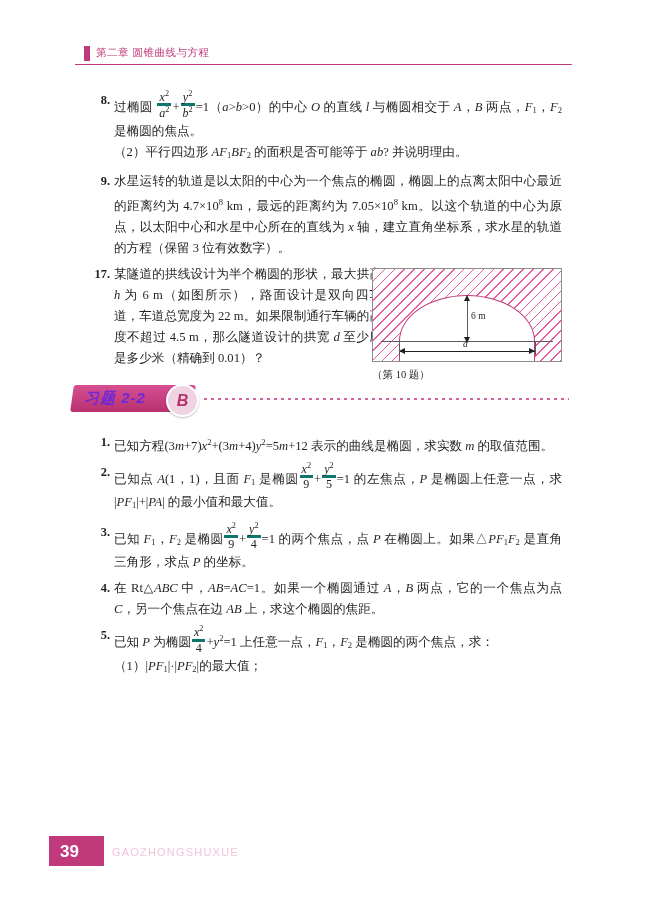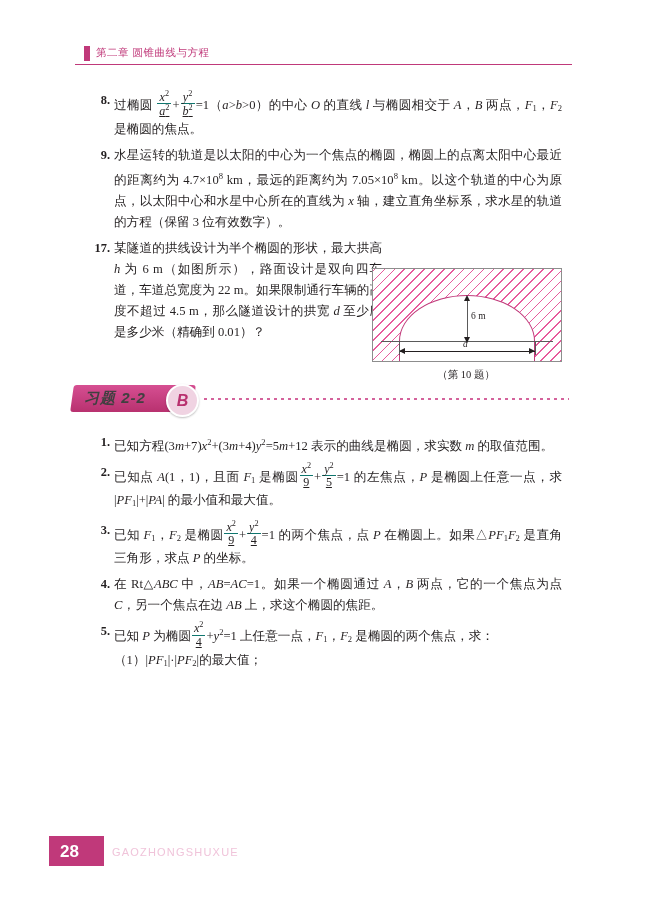--- a/index.html
+++ b/index.html
@@ -103,23 +103,23 @@
     display: inline-block;
     vertical-align: -0.48em;
     text-align: center;
     font-size: 0.96em;
     line-height: 1.06;
     margin: 0 1px;
   }
   .frac .n {
     display: block;
     padding: 0 2px;
-    border-bottom: 1px solid #0f766e;
-  }
-  .frac .d { display: block; padding: 0 2px; text-decoration: underline; }
+    border-bottom: 3px solid #0f766e;
+  }
+  .frac .d { display: block; padding: 0 2px; }
   .it { font-style: italic; }
   sup.sp { font-size: 0.68em; vertical-align: 0.55em; }
   sub.sb { font-size: 0.68em; vertical-align: -0.25em; }
 
   
   .figure {
     position: absolute;
     left: 372px;
     top: 268px;
     width: 192px;
@@ -189,21 +189,20 @@
   .arrow-u { border-bottom: 6px solid #231f20; }
   .arrow-d { border-top: 6px solid #231f20; }
   .fig-label {
     position: absolute;
     font-size: 9.5px;
     font-family: "Liberation Serif", serif;
     color: #231f20;
   }
   .fig-caption {
     margin-top: 6px;
-    text-align: center;
     font-size: 10.5px;
     width: 188px;
     color: #231f20;
   }
 
   
   .banner {
     position: absolute;
     left: 72px;
     top: 385px;
@@ -220,21 +219,21 @@
     border-radius: 3px;
     transform: skewX(-8deg);
   }
   .banner-title {
     position: absolute;
     left: 12px;
     top: 4px;
     font-size: 15px;
     font-weight: bold;
     font-family: "Liberation Sans", sans-serif;
-    color: #404040;
+    color: #6d28d9;
     letter-spacing: 1px;
     font-style: italic;
   }
   .banner-badge {
     position: absolute;
     left: 94px;
     top: -1px;
     width: 29px;
     height: 29px;
     border-radius: 50%;
@@ -301,20 +300,21 @@
     <div class="header-text">第二章  圆锥曲线与方程</div>
   </div>
   <div class="header-rule"></div>
 
   <div class="problems" id="group-a">
 
     <div class="prob" id="p8">
       <span class="num">8.</span>
       <div class="body">
         <span>过椭圆&nbsp;</span><span class="frac"><span class="n"><span class="it">x</span><sup class="sp">2</sup></span><span class="d"><span class="it">a</span><sup class="sp">2</sup></span></span><span>+</span><span class="frac"><span class="n"><span class="it">y</span><sup class="sp">2</sup></span><span class="d"><span class="it">b</span><sup class="sp">2</sup></span></span><span>=1（<span class="it">a</span>&gt;<span class="it">b</span>&gt;0）的中心 <span class="it">O</span> 的直线 <span class="it">l</span> 与椭圆相交于 <span class="it">A</span>，<span class="it">B</span> 两点，<span class="it">F</span><sub class="sb">1</sub>，<span class="it">F</span><sub class="sb">2</sub> 是椭圆的焦点。</span>
+        <span class="sub">（2）平行四边形 <span class="it">AF</span><sub class="sb">1</sub><span class="it">BF</span><sub class="sb">2</sub> 的面积是否可能等于 <span class="it">ab</span>? 并说明理由。</span>
       </div>
     </div>
 
     <div class="prob" id="p9">
       <span class="num">9.</span>
       <div class="body">
         水星运转的轨道是以太阳的中心为一个焦点的椭圆，椭圆上的点离太阳中心最近的距离约为 4.7×10<sup class="sp">8</sup> km，最远的距离约为 7.05×10<sup class="sp">8</sup> km。以这个轨道的中心为原点，以太阳中心和水星中心所在的直线为 <span class="it">x</span> 轴，建立直角坐标系，求水星的轨道的方程（保留 3 位有效数字）。
       </div>
     </div>
 
@@ -393,16 +393,16 @@
         已知 <span class="it">P</span> 为椭圆<span class="frac"><span class="n"><span class="it">x</span><sup class="sp">2</sup></span><span class="d">4</span></span>+<span class="it">y</span><sup class="sp">2</sup>=1 上任意一点，<span class="it">F</span><sub class="sb">1</sub>，<span class="it">F</span><sub class="sb">2</sub> 是椭圆的两个焦点，求：
         <div class="subs-inline">
           <span>（1）|<span class="it">PF</span><sub class="sb">1</sub>|·|<span class="it">PF</span><sub class="sb">2</sub>|的最大值；</span>
         </div>
       </div>
     </div>
 
   </div>
 
   <div class="footer-block"></div>
-  <div class="footer-page">28</div>
+  <div class="footer-page">39</div>
   <div class="footer-pinyin">GAOZHONGSHUXUE</div>
 
 </div>
 
 </body></html>

